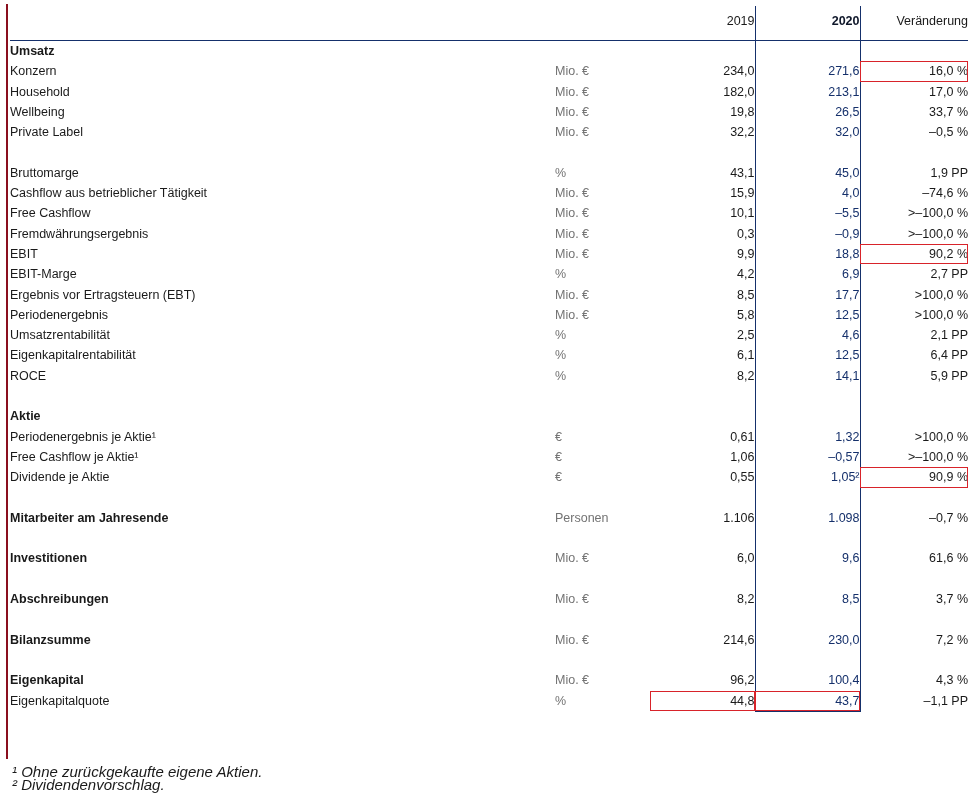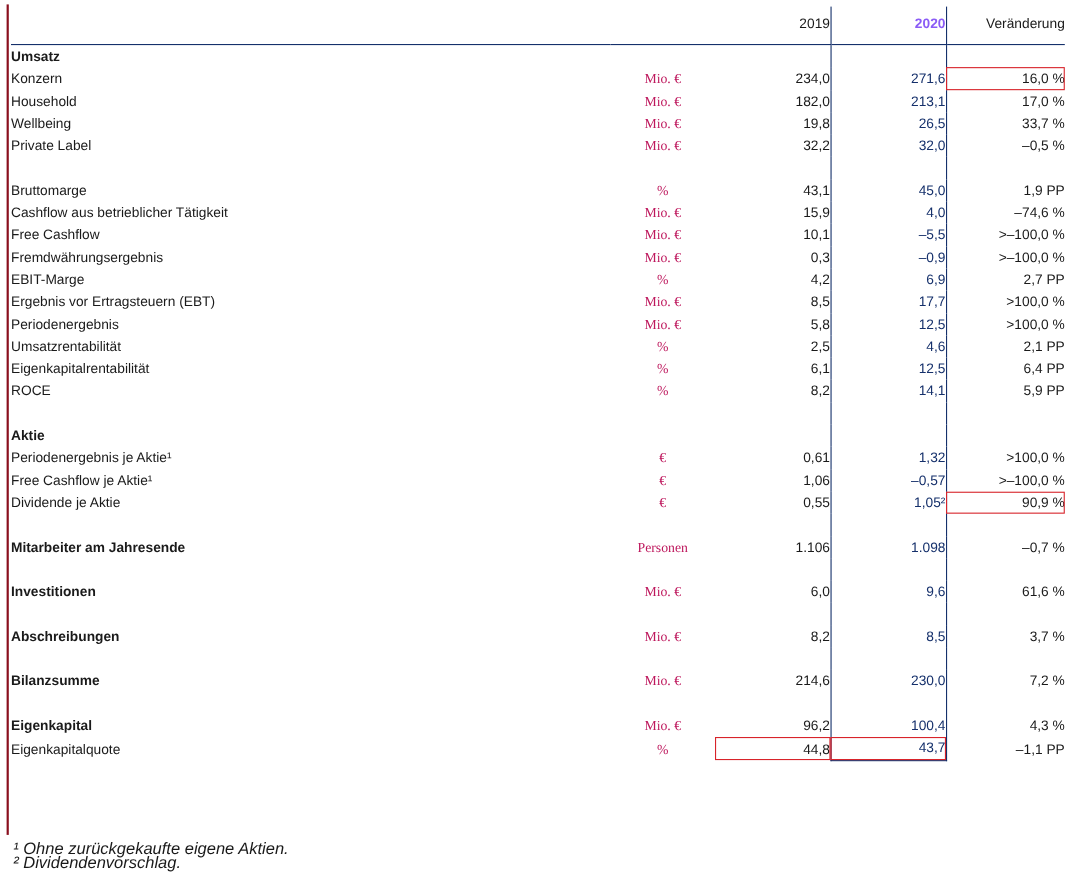--- a/index.html
+++ b/index.html
@@ -46,35 +46,35 @@
     white-space: nowrap;
   }
   
   col.c-label { width: 545px; }
   col.c-unit  { width: 95px; }
   col.c-2019  { width: 105px; }
   col.c-2020  { width: 105px; }
   col.c-var   { width: 108px; }
 
   .lbl { text-align: left; padding-left: 2px; }
-  .unit { text-align: center; padding-right: 14px; color: #be185d; font-family: Liberation Serif, serif; }
+  .unit { text-align: left; padding-right: 14px; color: #737373; }
   .c2019 { text-align: right; padding-right: 12px; }
   .c2020 { text-align: right; padding-right: 12px; color: #15306b; }
   .cvar  { text-align: right; padding-right: 10px; }
 
   
   tr.header td {
     font-size: 12.5px;
     height: 30px;
     line-height: 30px;
     vertical-align: bottom;
     padding-bottom: 4px;
   }
   tr.header .c2019 { font-weight: normal; }
-  tr.header .c2020 { font-weight: bold; color: #8b5cf6; }
+  tr.header .c2020 { font-weight: bold; color: #0f172a; }
   tr.header .cvar { font-weight: normal; }
 
   
   tr.rule-under-header td {
     height: 0;
     line-height: 0;
     border-bottom: 1.5px solid #15306b;
     padding: 0;
   }
 
@@ -197,20 +197,27 @@
           <td class="cvar">&gt;–100,0 %</td>
         </tr>
         <tr>
           <td class="lbl">Fremdwährungsergebnis</td>
           <td class="unit">Mio. €</td>
           <td class="c2019">0,3</td>
           <td class="c2020 col2020">–0,9</td>
           <td class="cvar">&gt;–100,0 %</td>
         </tr>
         <tr>
+          <td class="lbl">EBIT</td>
+          <td class="unit">Mio. €</td>
+          <td class="c2019">9,9</td>
+          <td class="c2020 col2020">18,8</td>
+          <td class="cvar redbox">90,2 %</td>
+        </tr>
+        <tr>
           <td class="lbl">EBIT-Marge</td>
           <td class="unit">%</td>
           <td class="c2019">4,2</td>
           <td class="c2020 col2020">6,9</td>
           <td class="cvar">2,7 PP</td>
         </tr>
         <tr>
           <td class="lbl">Ergebnis vor Ertragsteuern (EBT)</td>
           <td class="unit">Mio. €</td>
           <td class="c2019">8,5</td>

